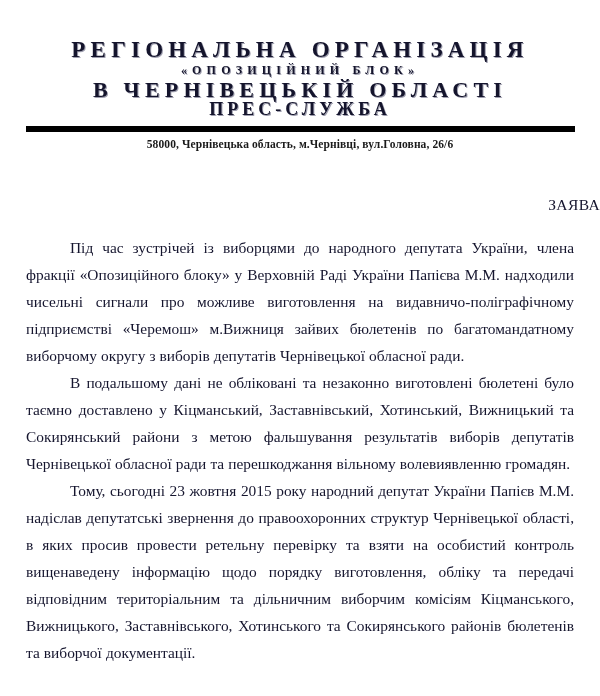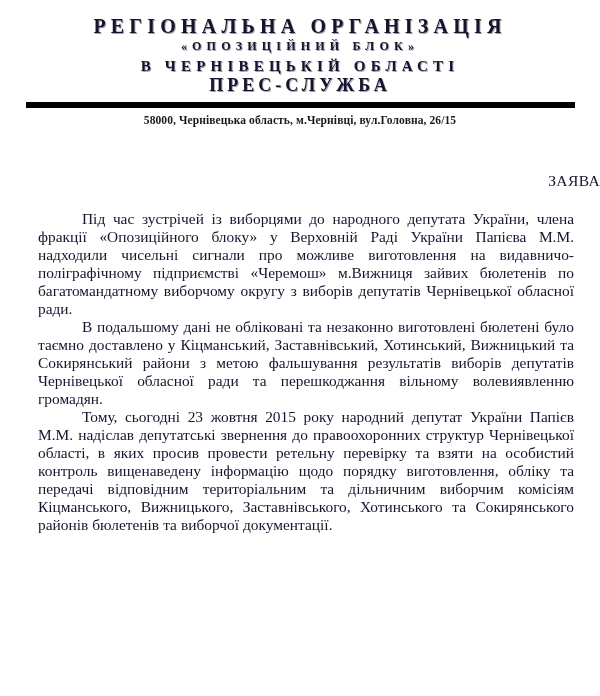--- a/index.html
+++ b/index.html
@@ -30,24 +30,24 @@
   }
   .lh-line {
     font-family: "Liberation Serif", "DejaVu Serif", serif;
     font-weight: bold;
     color: #14142c;
     letter-spacing: 5.2px;
     line-height: 20px;
     white-space: nowrap;
     text-shadow: 1px 1px 0 rgba(80,80,110,0.55);
   }
-  .lh-1 { font-size: 20px; }
+  .lh-1 { font-size: 23px; margin-top: 24px; }
   .lh-2 { font-size: 17.5px; }
   .lh-3 { font-size: 12px; }
-  .lh-4 { font-size: 15px; }
+  .lh-4 { font-size: 22px; }
   .lh-sub {
     font-size: 18px;
     letter-spacing: 4px;
     margin-top: 1px;
     line-height: 17px;
   }
 
   .rule {
     margin: 8px auto 0 auto;
     width: 549px;
@@ -78,23 +78,23 @@
     margin: 0 auto;
     padding-top: 20px;
     width: 548px;
   }
 
   .para {
     text-align: justify;
     text-align-last: left;
     text-justify: inter-word;
     font-size: 15.4px;
-    line-height: 18px;
+    line-height: 27px;
     text-indent: 44px;
-    margin: 0 0 0 12px;
+    margin: 0 0 0 0;
     color: #15152e;
     hyphens: none;
     word-spacing: 0.2px;
   }
 
   .para + .para { margin-top: 0px; }
 </style>
 </head>
 <body>
 
@@ -102,21 +102,21 @@
 
   <div class="letterhead">
     <div class="lh-line lh-1">РЕГІОНАЛЬНА ОРГАНІЗАЦІЯ</div>
     <div class="lh-line lh-3">«ОПОЗИЦІЙНИЙ БЛОК»</div>
     <div class="lh-line lh-4">В ЧЕРНІВЕЦЬКІЙ ОБЛАСТІ</div>
     <div class="lh-line lh-sub">ПРЕС-СЛУЖБА</div>
   </div>
 
   <div class="rule"></div>
 
-  <div class="address">58000, Чернівецька область, м.Чернівці, вул.Головна, 26/15</div>
+  <div class="address">58000, Чернівецька область, м.Чернівці, вул.Головна, 26/6</div>
 
   <div class="doc-title">ЗАЯВА</div>
 
   <div class="body-copy">
     <p class="para">Під час зустрічей із виборцями до  народного депутата України, члена фракції «Опозиційного блоку»  у Верховній Раді України Папієва М.М. надходили чисельні сигнали про можливе виготовлення на видавничо-поліграфічному підприємстві «Черемош» м.Вижниця зайвих бюлетенів по багатомандатному виборчому округу з виборів депутатів Чернівецької обласної ради.</p>
     <p class="para">В подальшому дані не обліковані та незаконно виготовлені бюлетені було таємно доставлено у Кіцманський, Заставнівський, Хотинський, Вижницький та Сокирянський райони з метою фальшування результатів виборів депутатів Чернівецької обласної ради та перешкоджання вільному волевиявленню громадян.</p>
     <p class="para">Тому, сьогодні 23 жовтня 2015 року народний депутат України Папієв М.М. надіслав депутатські звернення до правоохоронних структур Чернівецької області, в яких просив провести ретельну перевірку та взяти на особистий контроль вищенаведену інформацію щодо порядку виготовлення, обліку та передачі відповідним територіальним та дільничним виборчим комісіям Кіцманського, Вижницького, Заставнівського, Хотинського та Сокирянського районів бюлетенів та виборчої документації.</p>
   </div>
 
 </div>

